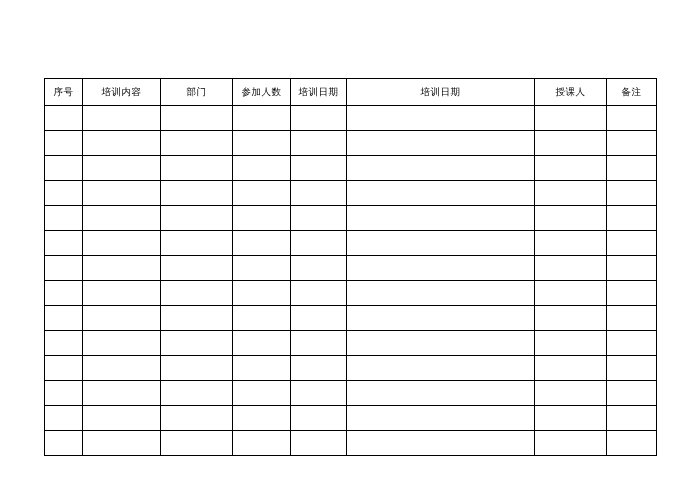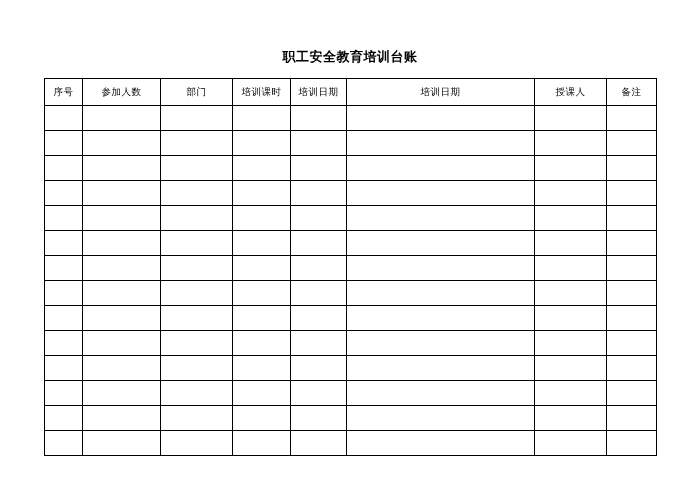--- a/index.html
+++ b/index.html
@@ -71,40 +71,39 @@
   .c4 { width: 56px; }
   .c5 { width: 188px; }
   .c6 { width: 72px; }
   .c7 { width: 50px; }
 </style>
 </head>
 <body>
 
 <div class="page">
 
-  <div class="doc-title">职工安全教育培训台账</div>
 
   <div class="table-wrap">
     <table class="ledger">
       <colgroup>
         <col class="c0">
           <col class="c1">
           <col class="c2">
           <col class="c3">
         <col class="c4">
           <col class="c5">
           <col class="c6">
           <col class="c7">
       </colgroup>
       <thead>
         <tr>
           <th>序号</th>
+          <th>培训内容</th>
+          <th>部门</th>
           <th>参加人数</th>
-          <th>部门</th>
-          <th>培训课时</th>
           <th>培训日期</th>
           <th>培训日期</th>
           <th>授课人</th>
           <th>备注</th>
         </tr>
       </thead>
       <tbody id="ledger-body">
           <tr>
             <td class="c0"></td>
             <td class="c1"></td>

